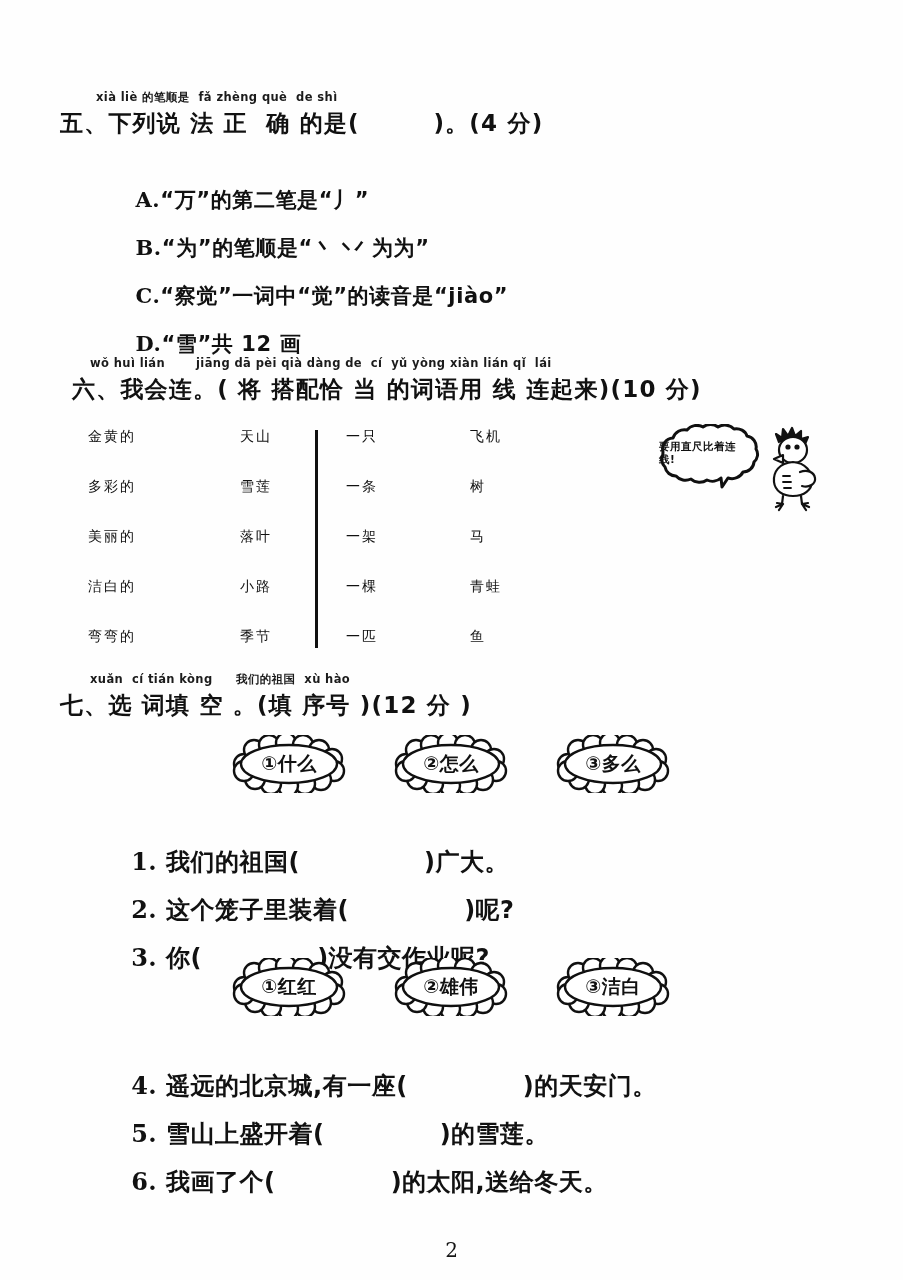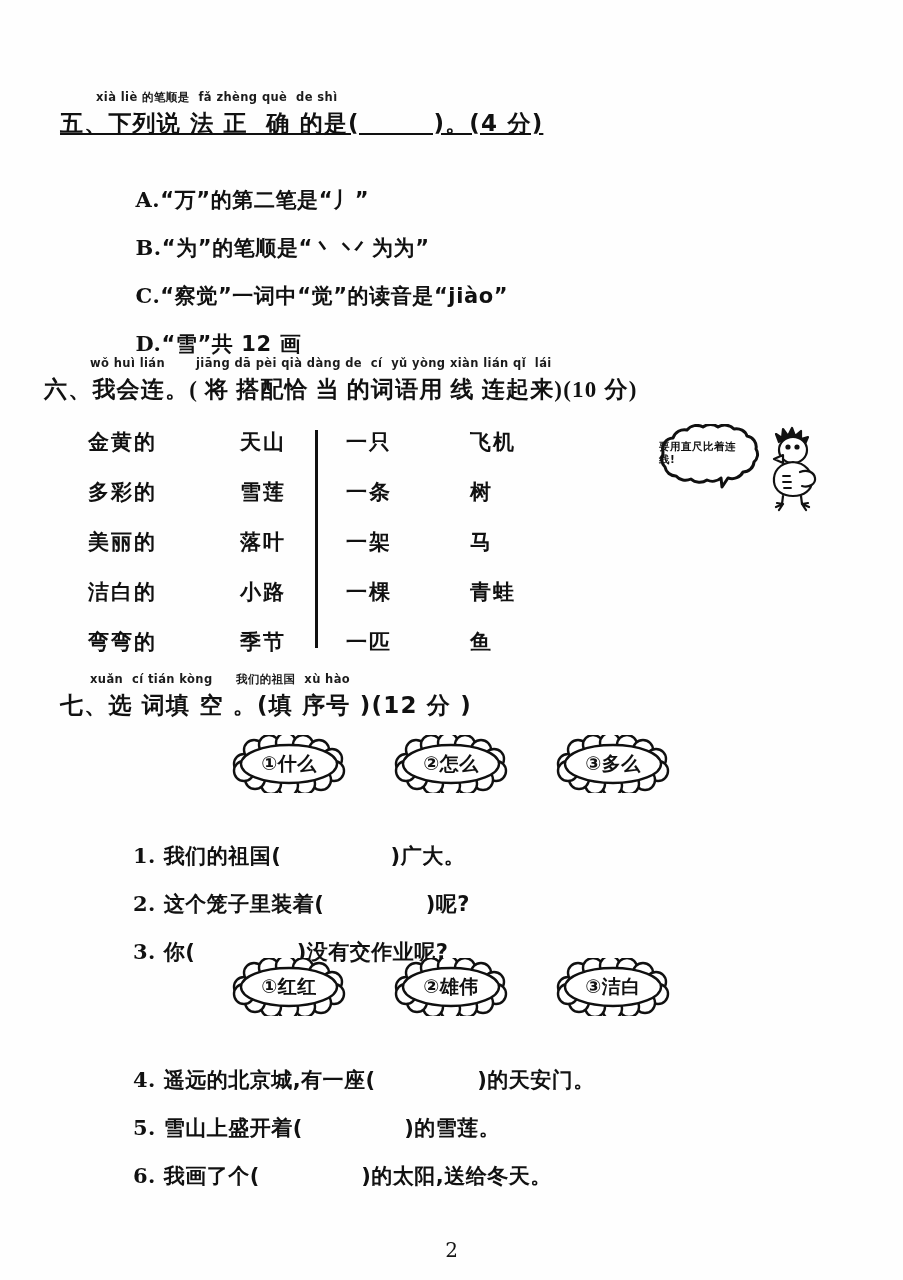--- a/index.html
+++ b/index.html
@@ -53,51 +53,51 @@
     position: absolute;
     font-size: 23px;
     font-weight: 700;
     letter-spacing: 1.2px;
     white-space: pre;
   }
 
   
   #sec5 { top: 0; }
   #sec5 .sec-pinyin-row { left: 96px; top: 90px; }
-  #sec5 .sec-title { left: 60px; top: 108px; text-decoration: underline; }
+  #sec5 .sec-title { left: 60px; top: 108px; }
 
   .choice {
     position: absolute;
     left: 88px;
     font-size: 21px;
     font-weight: 700;
     letter-spacing: 0.6px;
     white-space: pre;
   }
   .choice .lbl { font-family: "DejaVu Serif", "Liberation Serif", serif; }
 
   
   #sec6 .sec-pinyin-row.p1 { left: 90px; top: 356px; }
   #sec6 .sec-pinyin-row.p2 { left: 196px; top: 356px; }
-  #sec6 .sec-title { left: 44px; top: 374px; font-family: Liberation Serif, serif; }
+  #sec6 .sec-title { left: 72px; top: 374px; }
 
   .match-grid {
     position: absolute;
     left: 88px;
     top: 428px;
     width: 430px;
   }
   .match-row {
     position: relative;
     height: 50px;
   }
   .match-cell {
     position: absolute;
-    font-size: 21px;
-    font-weight: 700;
+    font-size: 14px;
+    font-weight: 400;
     letter-spacing: 2px;
     white-space: pre;
     top: 0;
   }
   .col-a { left: 0px; }
   .col-b { left: 152px; }
   .col-c { left: 258px; }
   .col-d { left: 382px; }
 
   .match-divider {
@@ -164,22 +164,22 @@
     font-weight: 700;
     letter-spacing: 0.5px;
     white-space: pre;
   }
   .bubble.b1 { left: 228px; }
   .bubble.b2 { left: 390px; }
   .bubble.b3 { left: 552px; }
 
   .qline {
     position: absolute;
-    left: 86px;
-    font-size: 21px;
+    left: 78px;
+    font-size: 24px;
     font-weight: 700;
     letter-spacing: 0.5px;
     white-space: pre;
   }
   .qline .num {
     font-family: "DejaVu Serif", "Liberation Serif", serif;
     font-weight: 700;
   }
 
   

